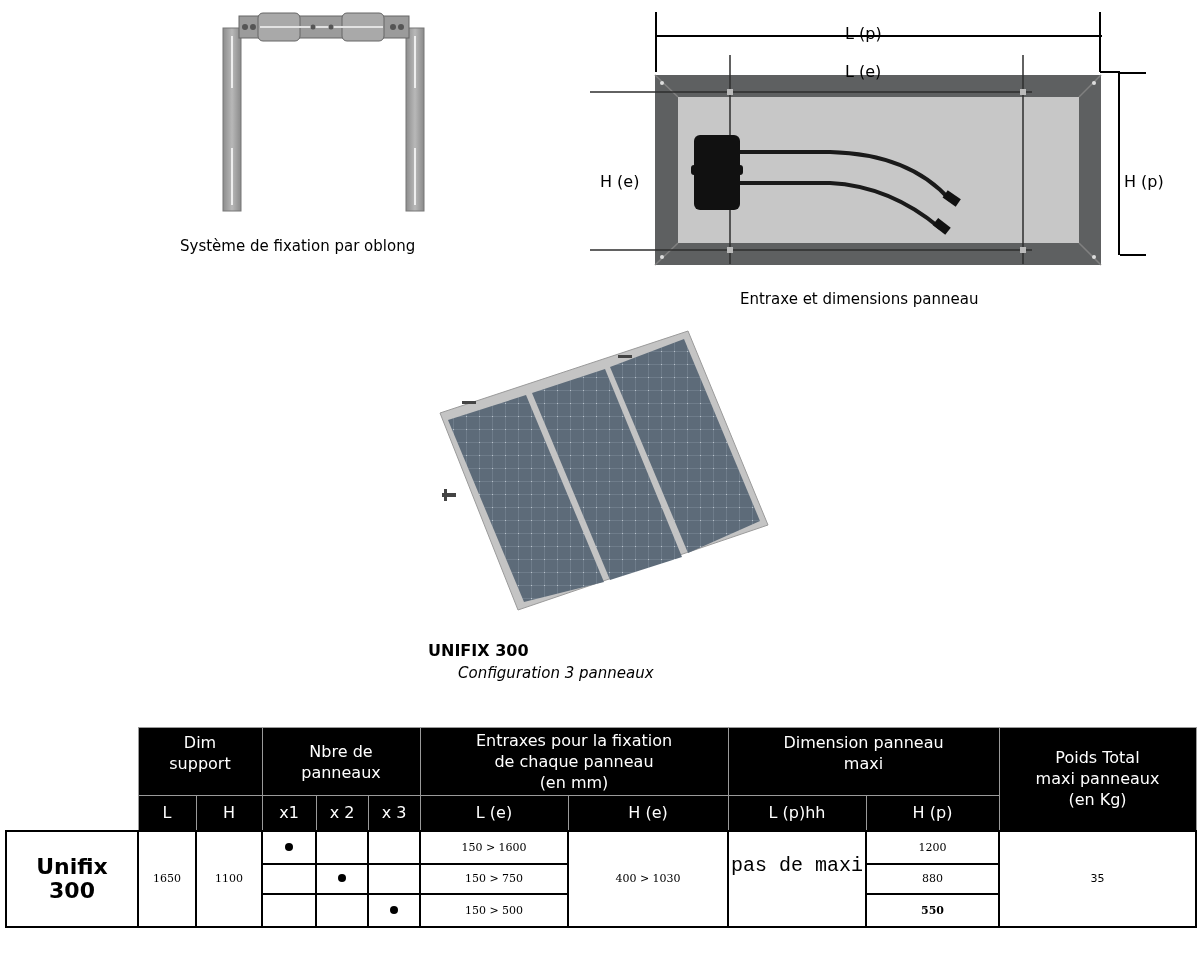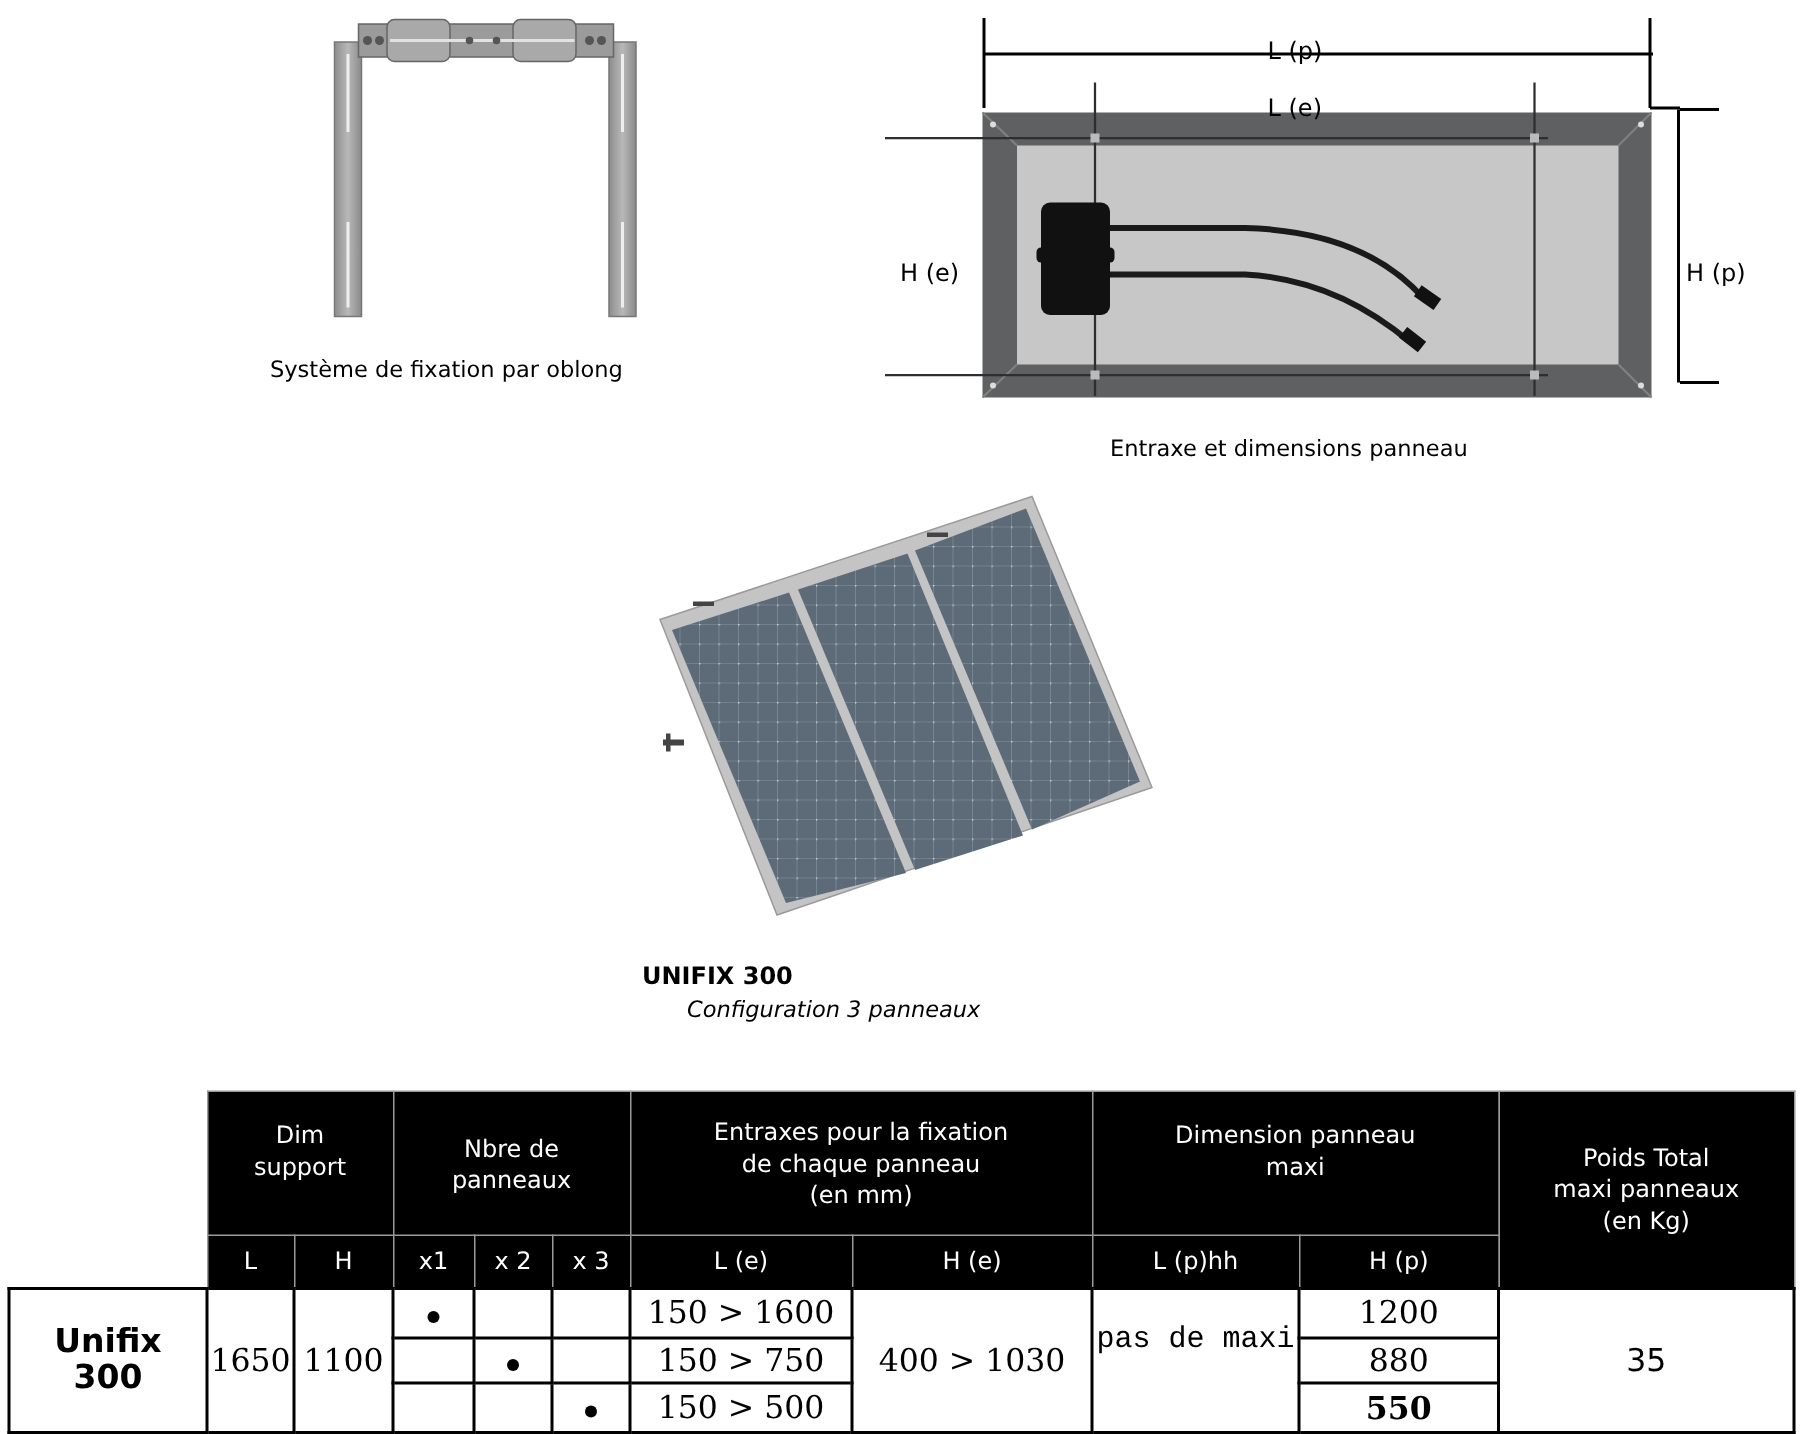--- a/index.html
+++ b/index.html
@@ -6,21 +6,21 @@
   body { width:1201px; height:956px; position:relative; overflow:hidden;
          font-family:"DejaVu Sans", "Liberation Sans", sans-serif; color:#000; }
   .abs { position:absolute; }
   .caption { font-size:15px; text-align:left; white-space:nowrap; }
   .dimlabel { font-size:16px; white-space:nowrap;margin-top:17px; }
 
   
   table.spec { position:absolute; left:5px; top:727px; border-collapse:collapse; table-layout:fixed; }
   table.spec td { padding:0; text-align:center; vertical-align:middle; font-size:16px; }
   table.spec td.h { background:#000; color:#fff; border:1px solid #9a9a9a; line-height:21px; font-size:16px; }
-  table.spec td.d { background:#fff; color:#000; border:2px solid #000; font-family:"DejaVu Serif","Liberation Serif",serif; font-size:21px; }
+  table.spec td.d { background:#fff; color:#000; border:2px solid #000; font-family:"DejaVu Serif","Liberation Serif",serif; font-size:11px; }
   table.spec td.blank { border:none; background:#fff; }
   table.spec td.name { font-weight:bold; font-family:"DejaVu Sans","Liberation Sans",sans-serif; font-size:22px; line-height:24px; }
   .dot { display:inline-block; width:8px; height:8px; border-radius:50%; background:#000; }
   .bold { font-weight:bold; }
 </style>
 </head>
 <body>
 
 <div class="abs" style="left:215px; top:8px; width:220px; height:210px;">
   <svg width="220" height="210" viewBox="0 0 220 210">
@@ -140,21 +140,21 @@
     <col style="width:54px">
       <col style="width:52px">
       <col style="width:52px">
     <col style="width:148px">
       <col style="width:160px">
       <col style="width:138px">
     <col style="width:133px">
       <col style="width:197px">
   </colgroup>
   <tbody>
-      <tr style="height:96px;">
+      <tr style="height:68px;">
     <td class="blank" rowspan="2"></td>
     <td class="h" colspan="2">
       <div>Dim</div>
       <div>support</div>
       <div style="height:18px"></div>
     </td>
     <td class="h" colspan="3">
       <div>Nbre de</div>
       <div>panneaux</div>
     </td>

